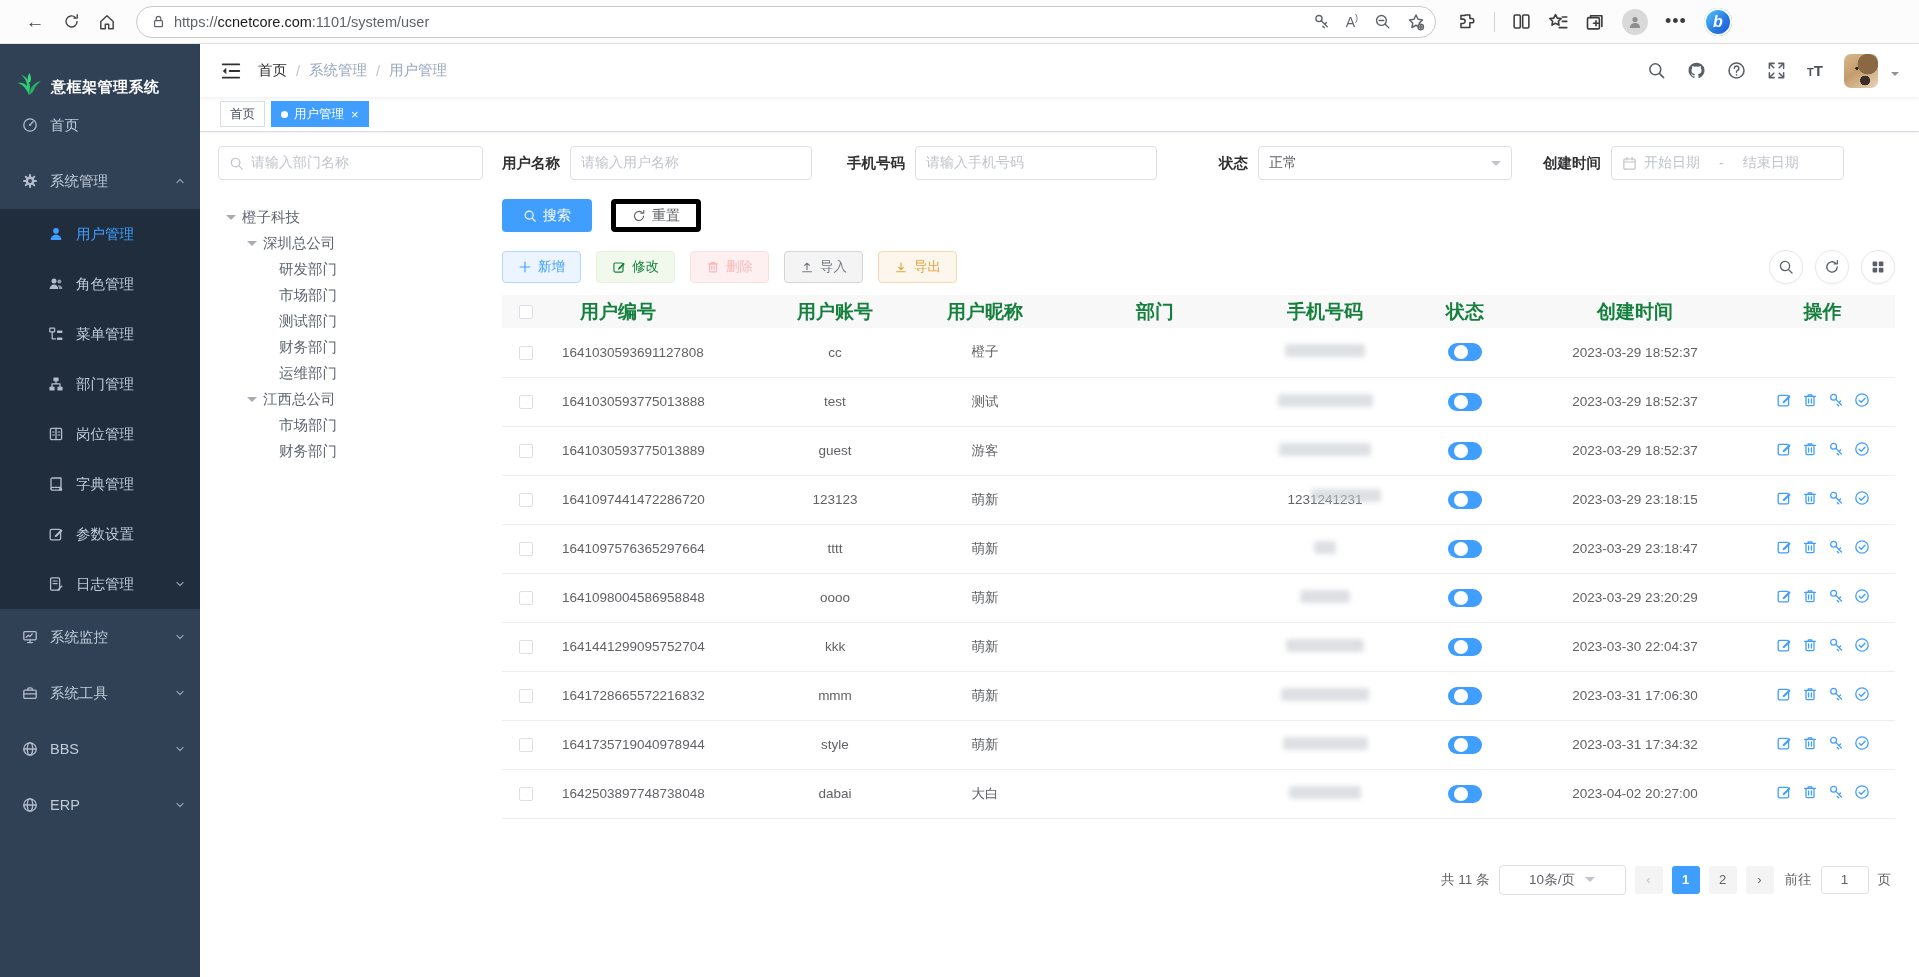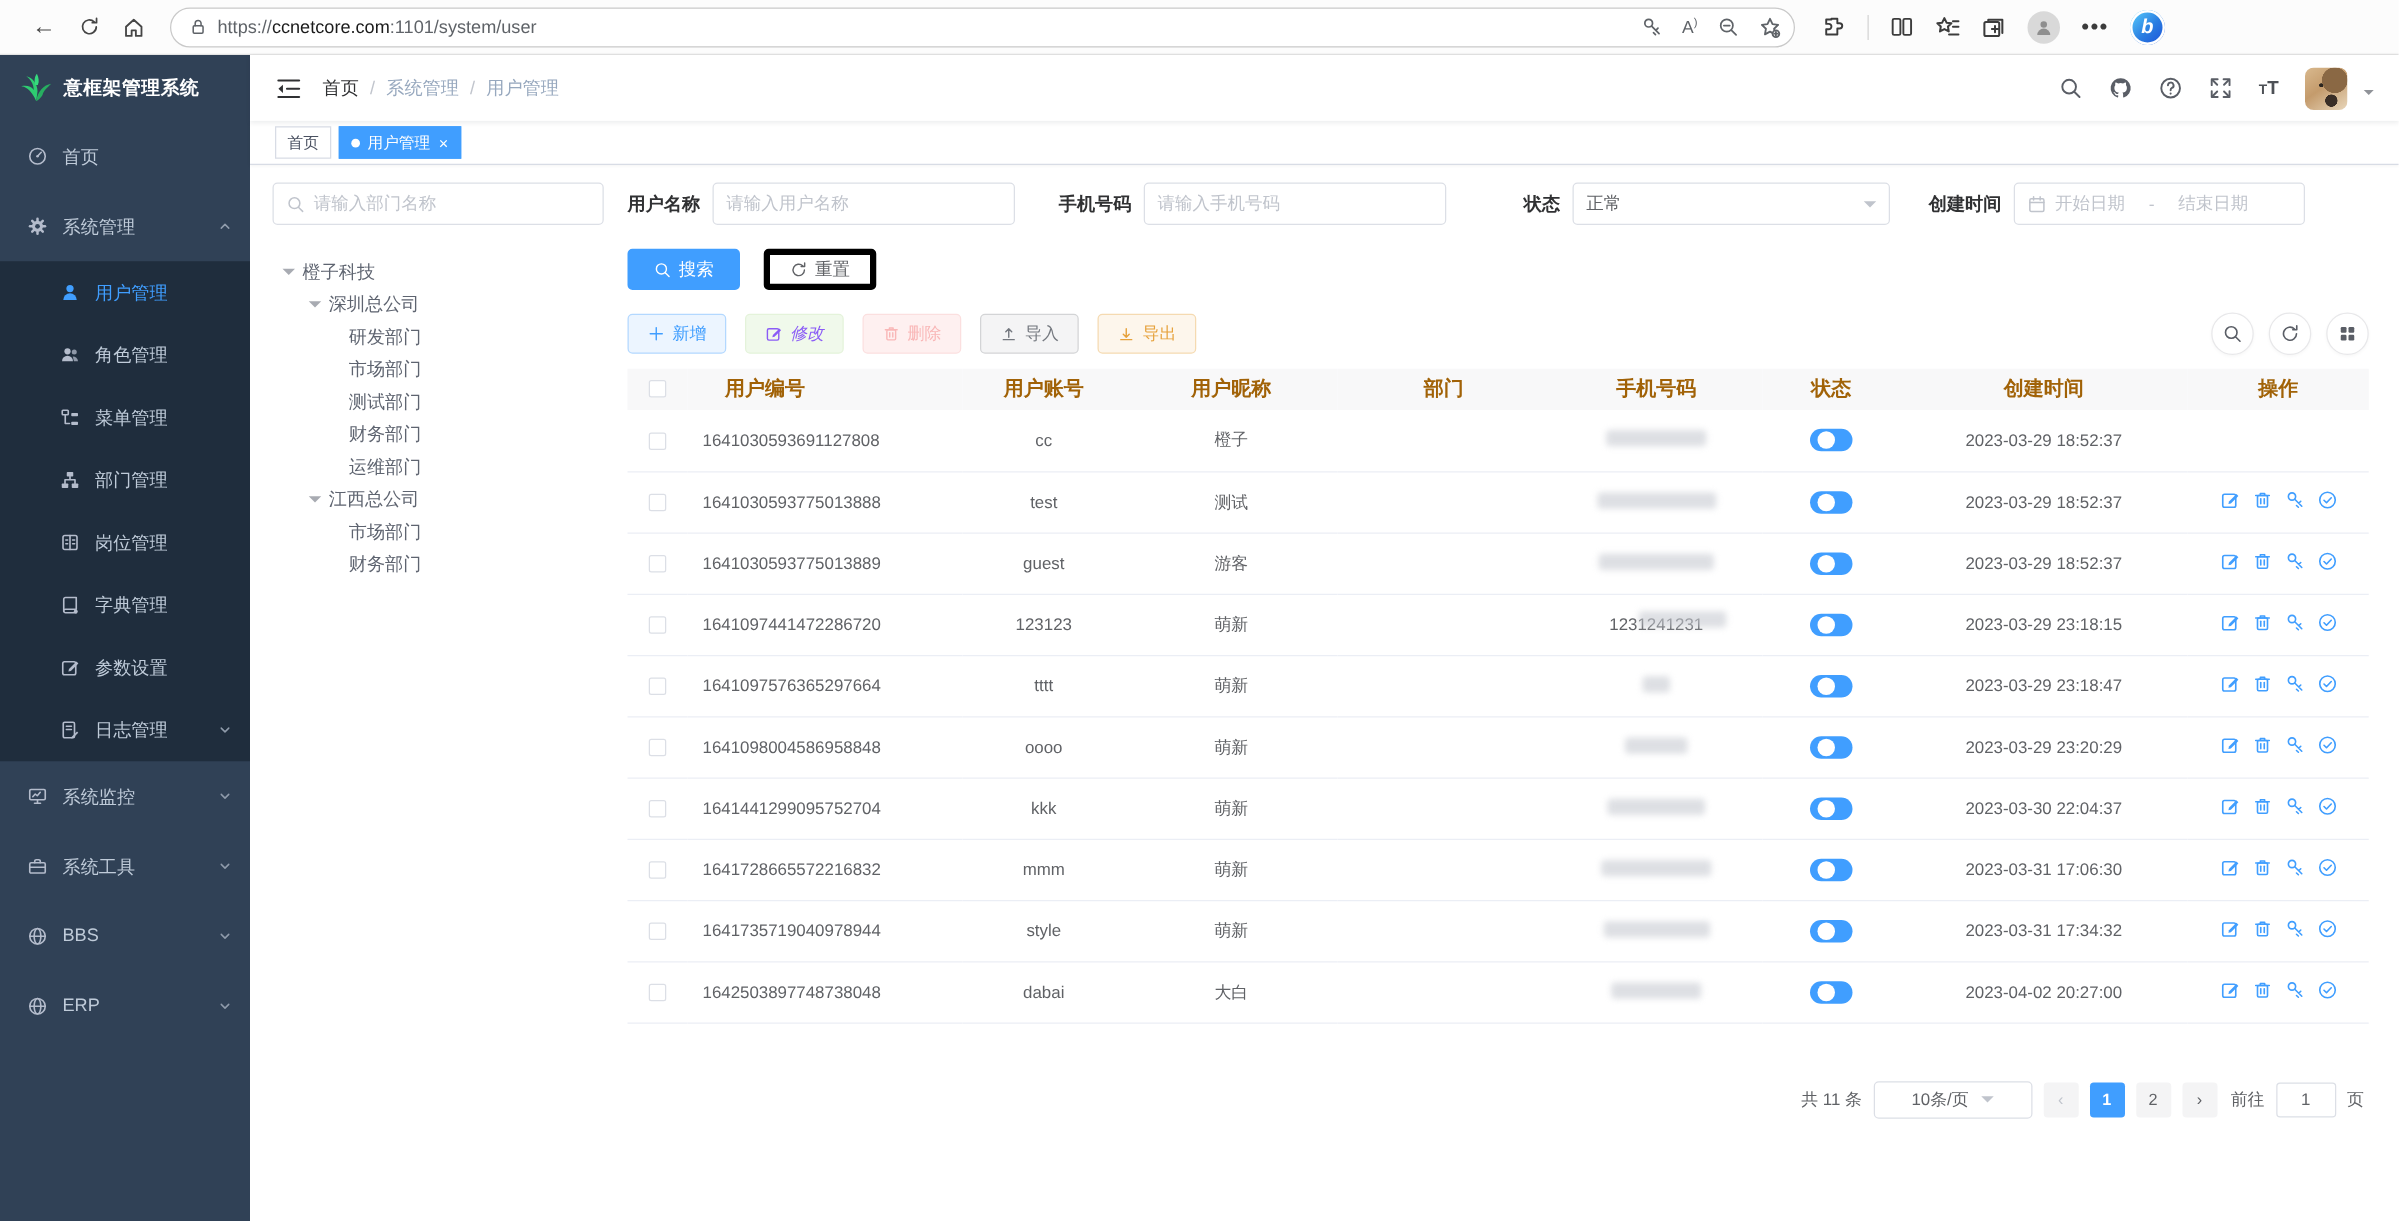--- a/index.html
+++ b/index.html
@@ -22,21 +22,21 @@
   .profile-dot { width:26px; height:26px; border-radius:50%; background:#d9d9d9; display:flex;
     align-items:center; justify-content:center; color:#8f8f8f; }
   .copilot { width:28px; height:28px; border-radius:50%;
     background:linear-gradient(135deg,#59d3ff 0%,#2a7de1 55%,#1b4fd8 100%);
     color:#fff; font-weight:bold; font-style:italic; font-size:16px;
     display:flex; align-items:center; justify-content:center; box-shadow:0 0 0 2px #fff inset; }
 
   
   .app { display:flex; height:933px; }
   .sidebar { width:200px; background:#304156; flex:none; display:flex; flex-direction:column; }
-  .logo-row { height:53px; display:flex; align-items:center; gap:9px; padding-left:16px; flex:none; }
+  .logo-row { height:53px; display:flex; align-items:flex-end; gap:9px; padding-left:16px; flex:none; }
   .logo-title { color:#fff; font-size:15px; font-weight:bold; letter-spacing:.5px; }
   .menu { flex:1; overflow:hidden; }
   .menu-item { height:56px; display:flex; align-items:center; gap:12px; padding:0 14px 0 22px;
     color:#bfcbd9; font-size:14.5px; cursor:pointer; position:relative; }
   .menu-item .mi-icon { width:16px; height:16px; color:#b4bccc; flex:none; }
   .menu-item .chev { margin-left:auto; color:#8f9bab; }
   .submenu { background:#1f2d3d; }
   .submenu .menu-item { height:50px; padding-left:48px; }
   .menu-item.active, .menu-item.active .mi-icon { color:#409eff; }
 
@@ -91,32 +91,32 @@
   .btn { height:33px; border-radius:4px; font-size:14px; display:inline-flex; align-items:center;
     gap:6px; padding:0 16px; cursor:pointer; border:5px solid #000000; background:#fff; color:#606266; }
   .btn .bic { width:14px; height:14px; }
   .btn-primary { background:#409eff; border-color:#409eff; color:#fff; }
 
   .toolbar { margin-top:18px; display:flex; gap:15px; align-items:center; }
   .tbtn { height:32px; border-radius:4px; font-size:13.5px; display:inline-flex; align-items:center;
     gap:6px; padding:0 15px; cursor:pointer; border:1px solid; }
   .tbtn .bic { width:14px; height:14px; }
   .tbtn-add    { color:#409eff; background:#ecf5ff; border-color:#b3d8ff; }
-  .tbtn-edit   { color:#8b5cf6; background:#f0f9eb; border-color:#e4f3da;font-style:italic; }
+  .tbtn-edit   { color:#15803d; background:#f0f9eb; border-color:#e4f3da; }
   .tbtn-del    { color:#f9b7b7; background:#fef0f0; border-color:#fbdfdf; }
   .tbtn-imp    { color:#74787f; background:#f4f4f5; border-color:#d3d4d6; }
   .tbtn-exp    { color:#e6a23c; background:#fdf6ec; border-color:#f5dab1; }
   .tool-right { margin-left:auto; display:flex; gap:12px; }
   .circ-btn { width:34px; height:34px; border-radius:50%; border:1px solid #e8e8ea; background:#fff;
     display:flex; align-items:center; justify-content:center; color:#5a5e66; cursor:pointer;
     box-shadow:0 1px 3px rgba(0,0,0,.04); }
   .circ-btn .ic { width:16px; height:16px; }
 
   table.data { width:100%; border-collapse:collapse; margin-top:11px; table-layout:fixed; }
-  table.data th { height:33px; background:#f8f8f9; color:#a16207; font-size:16px; font-weight:bold; }
+  table.data th { height:33px; background:#f8f8f9; color:#15803d; font-size:19px; font-weight:bold; }
   table.data td { height:49px; border-bottom:1px solid #ebeef5; font-size:13.5px; color:#606266;
     text-align:center; }
   table.data td.cell-id { text-align:left; padding-left:12px; }
   th.col-id { text-align:left; padding-left:30px; }
   .cb { width:14px; height:14px; border:1px solid #dcdfe6; border-radius:2px; background:#fff;
     display:inline-block; vertical-align:middle; cursor:pointer; }
   .switch { width:34px; height:18px; border-radius:9px; background:#409eff; display:inline-block;
     position:relative; vertical-align:middle; cursor:pointer; }
   .switch::after { content:''; position:absolute; left:6px; top:2px; width:14px; height:14px;
     border-radius:50%; background:#fff; }

